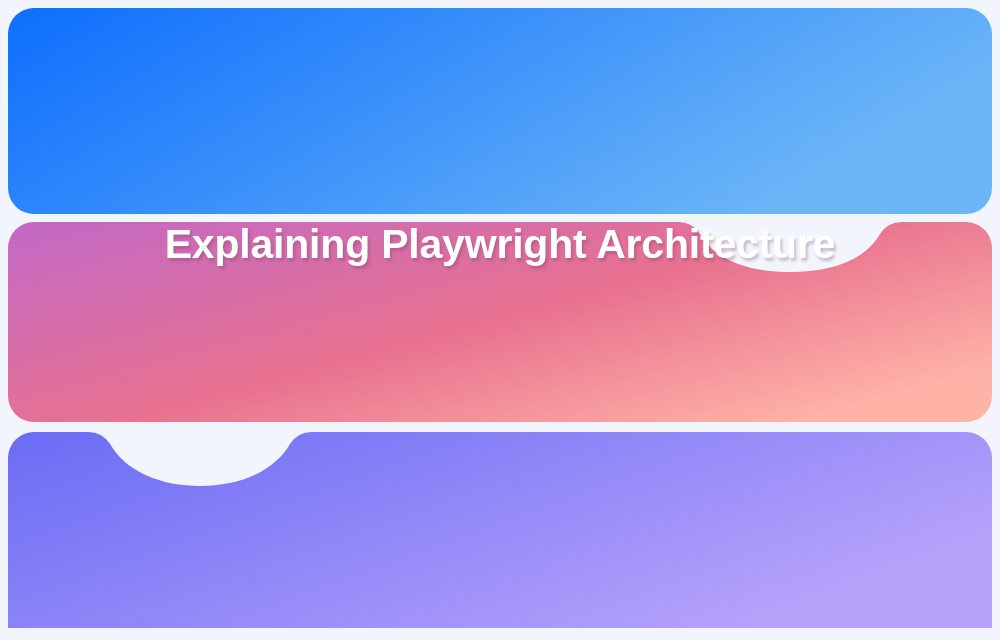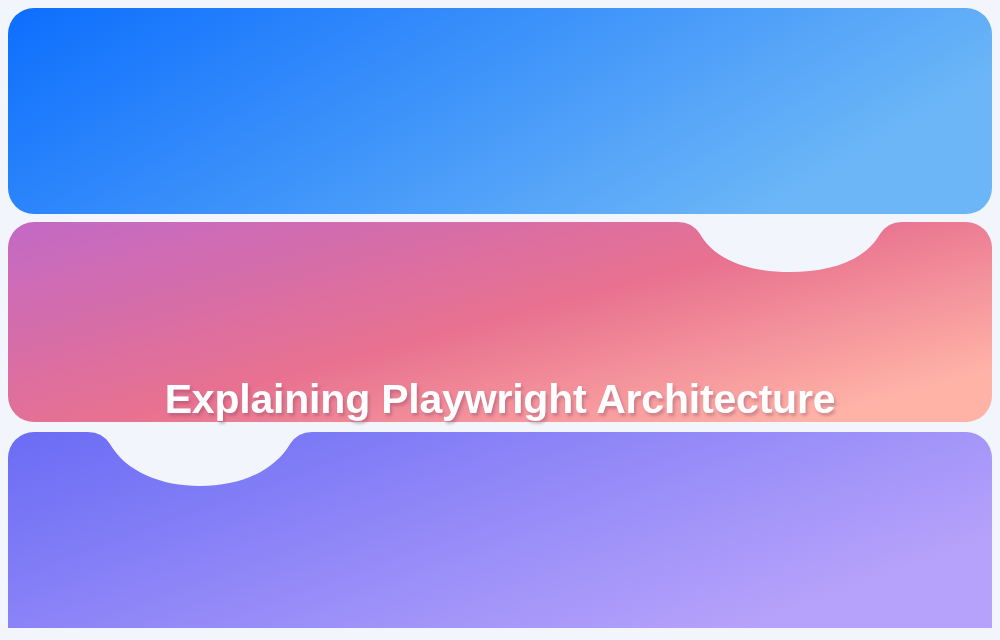--- a/index.html
+++ b/index.html
@@ -31,21 +31,21 @@
     display: block;
   }
 
   #title-layer {
     position: absolute;
     left: 0;
     top: 222px;
     width: 1000px;
     height: 200px;
     display: flex;
-    align-items: flex-end;
+    align-items: flex-start;
     justify-content: center;
     pointer-events: none;
   }
 
   #slide-title {
     color: #ffffff;
     font-family: "Liberation Sans", sans-serif;
     font-weight: bold;
     font-size: 41px;
     letter-spacing: -0.2px;

